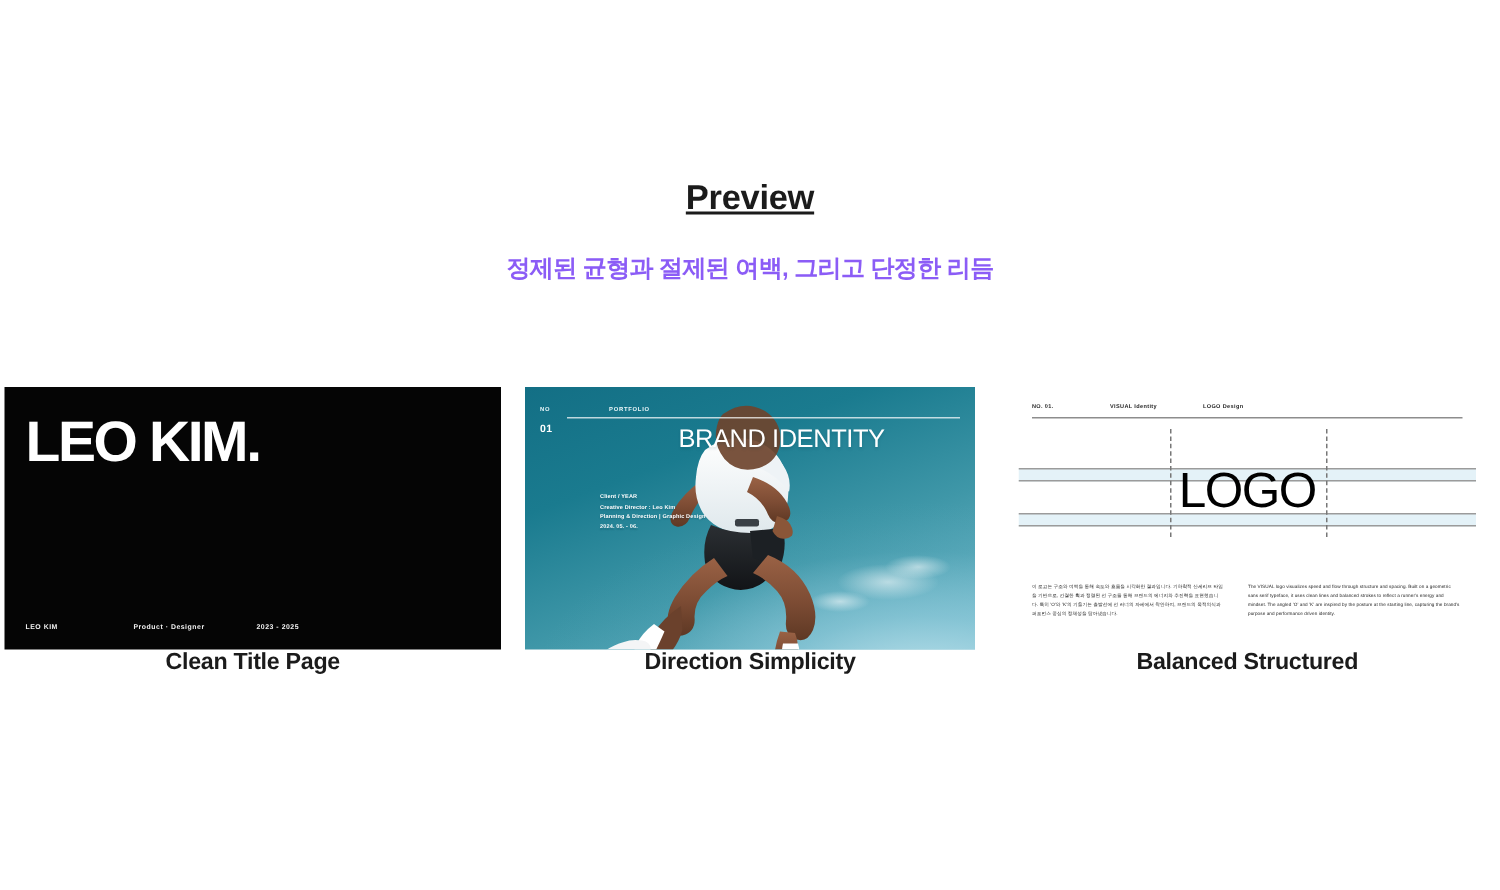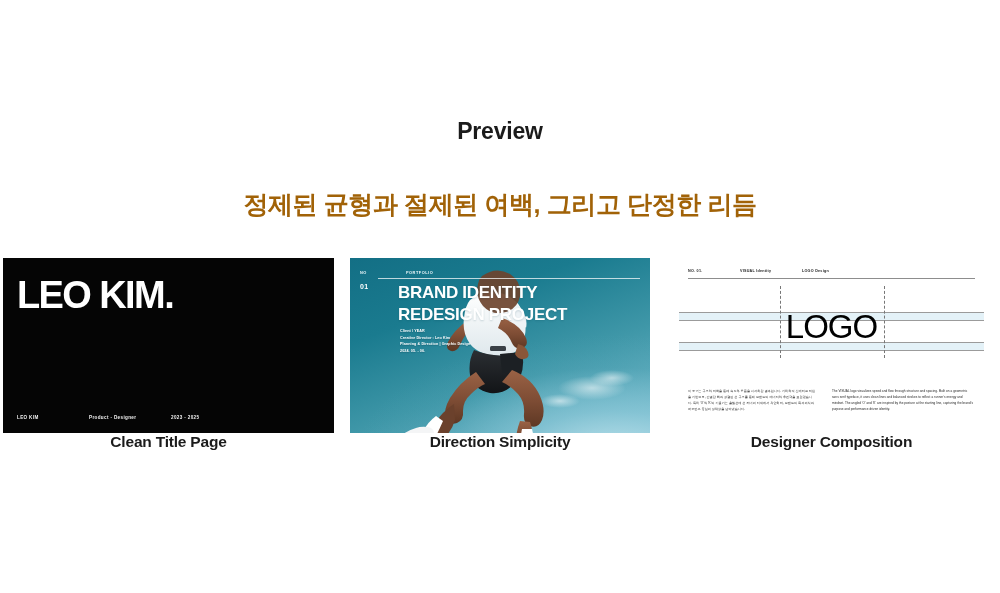--- a/index.html
+++ b/index.html
@@ -8,25 +8,25 @@
     background: #ffffff;
     font-family: "Liberation Sans", sans-serif;
     overflow: hidden;
   }
   .page { position: relative; width: 1000px; height: 593px; background:#fff; }
 
   
   .header { width: 100%; text-align: center; padding-top: 118px; }
   .title {
     font-size: 23px; font-weight: 700; color: #1b1b1b;
-    letter-spacing: -0.2px; line-height: 1.2;
+    letter-spacing: -0.2px; line-height: 1.2; text-decoration: underline;
   }
   .subtitle {
-    margin-top: 42px;
-    font-size: 25px; font-weight: 700; color: #a16207;
+    margin-top: 24px;
+    font-size: 16px; font-weight: 700; color: #8b5cf6;
     letter-spacing: -0.4px; line-height: 1.3;
   }
 
   
   .cards {
     position: absolute; top: 258px; left: 0; width: 1000px;
     display: flex; justify-content: center; gap: 29px;
   }
   .card-wrap { width: 305px; display: flex; flex-direction: column; align-items: center; }
   .thumb {
@@ -78,23 +78,24 @@
   .s2 .rule {
     position:absolute; left:28px; right:10px; top:20px;
     height:1px; background: rgba(255,255,255,0.72);
   }
   .s2 .num {
     position:absolute; left:10px; top:25px;
     color:#ffffff; font-size:7px; font-weight:600; letter-spacing:.3px;
   }
   .s2 .head {
     position:absolute; left:48px; top:24px; right:6px;
-    color:#ffffff; font-size:17px; font-weight:700;
+    color:#ffffff; font-size:17px; font-weight:400;
     letter-spacing:-0.3px; line-height:1.28;
     text-shadow: 0 1px 2px rgba(0,60,75,0.18);
+    text-align: center;
   }
   .s2 .credits {
     position:absolute; left:50px; top:70px;
     color:#ffffff; font-size:3.7px; font-weight:700;
     line-height:1.82; letter-spacing:.1px;
     text-shadow: 0 1px 1px rgba(0,50,65,0.3);
   }
   
   .runner { position:absolute; left:0; top:0; width:100%; height:100%; }
 
@@ -223,21 +224,20 @@
         </svg>
 
         <div class="hdr">
           <div class="no">NO</div>
           <div class="pf">PORTFOLIO</div>
         </div>
         <div class="rule"></div>
         <div class="num">01</div>
         <div class="head">
           <div>BRAND IDENTITY</div>
-          <div>REDESIGN PROJECT</div>
         </div>
         <div class="credits">
           <div>Client / YEAR</div>
           <div>Creative Director : Leo Kim</div>
           <div>Planning &amp; Direction | Graphic Design</div>
           <div>2024. 05. - 06.</div>
         </div>
       </div>
       <div class="caption">Direction Simplicity</div>
     </div>
@@ -254,17 +254,17 @@
         <div class="band b1"></div>
         <div class="band b2"></div>
         <div class="vguide g1"></div>
         <div class="vguide g2"></div>
 
         <div class="logo">LOGO</div>
 
         <div class="col left">이 로고는 구조와 여백을 통해 속도와 흐름을 시각화한 결과입니다. 기하학적 산세리프 타입을 기반으로, 간결한 획과 정렬된 선 구조를 통해 브랜드의 에너지와 추진력을 표현했습니다. 특히 'O'와 'K'의 기울기는 출발선에 선 러너의 자세에서 착안하여, 브랜드의 목적의식과 퍼포먼스 중심의 정체성을 담아냈습니다.</div>
         <div class="col right">The VISUAL logo visualizes speed and flow through structure and spacing. Built on a geometric sans serif typeface, it uses clean lines and balanced strokes to reflect a runner's energy and mindset. The angled 'O' and 'K' are inspired by the posture at the starting line, capturing the brand's purpose and performance driven identity.</div>
       </div>
-      <div class="caption">Designer Composition</div>
+      <div class="caption">Balanced Structured</div>
     </div>
 
   </div>
 </div>
 
 </body></html>

